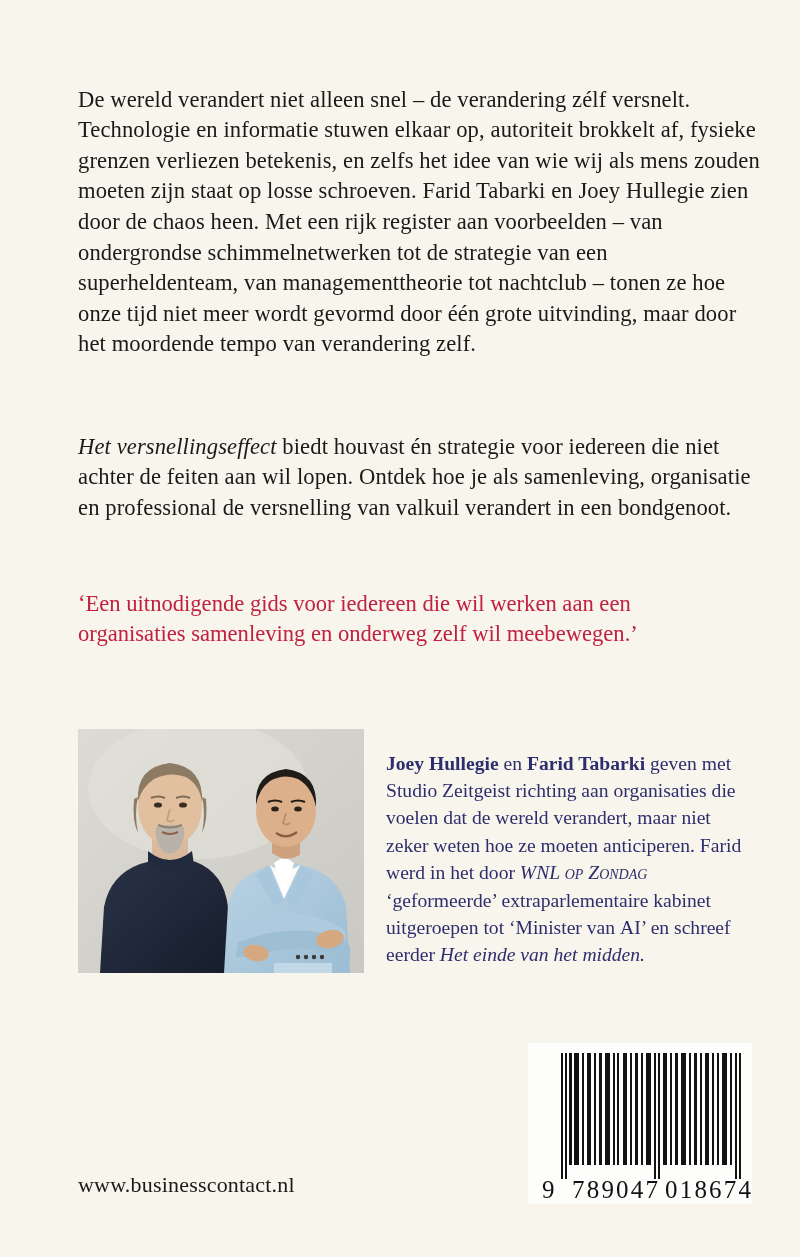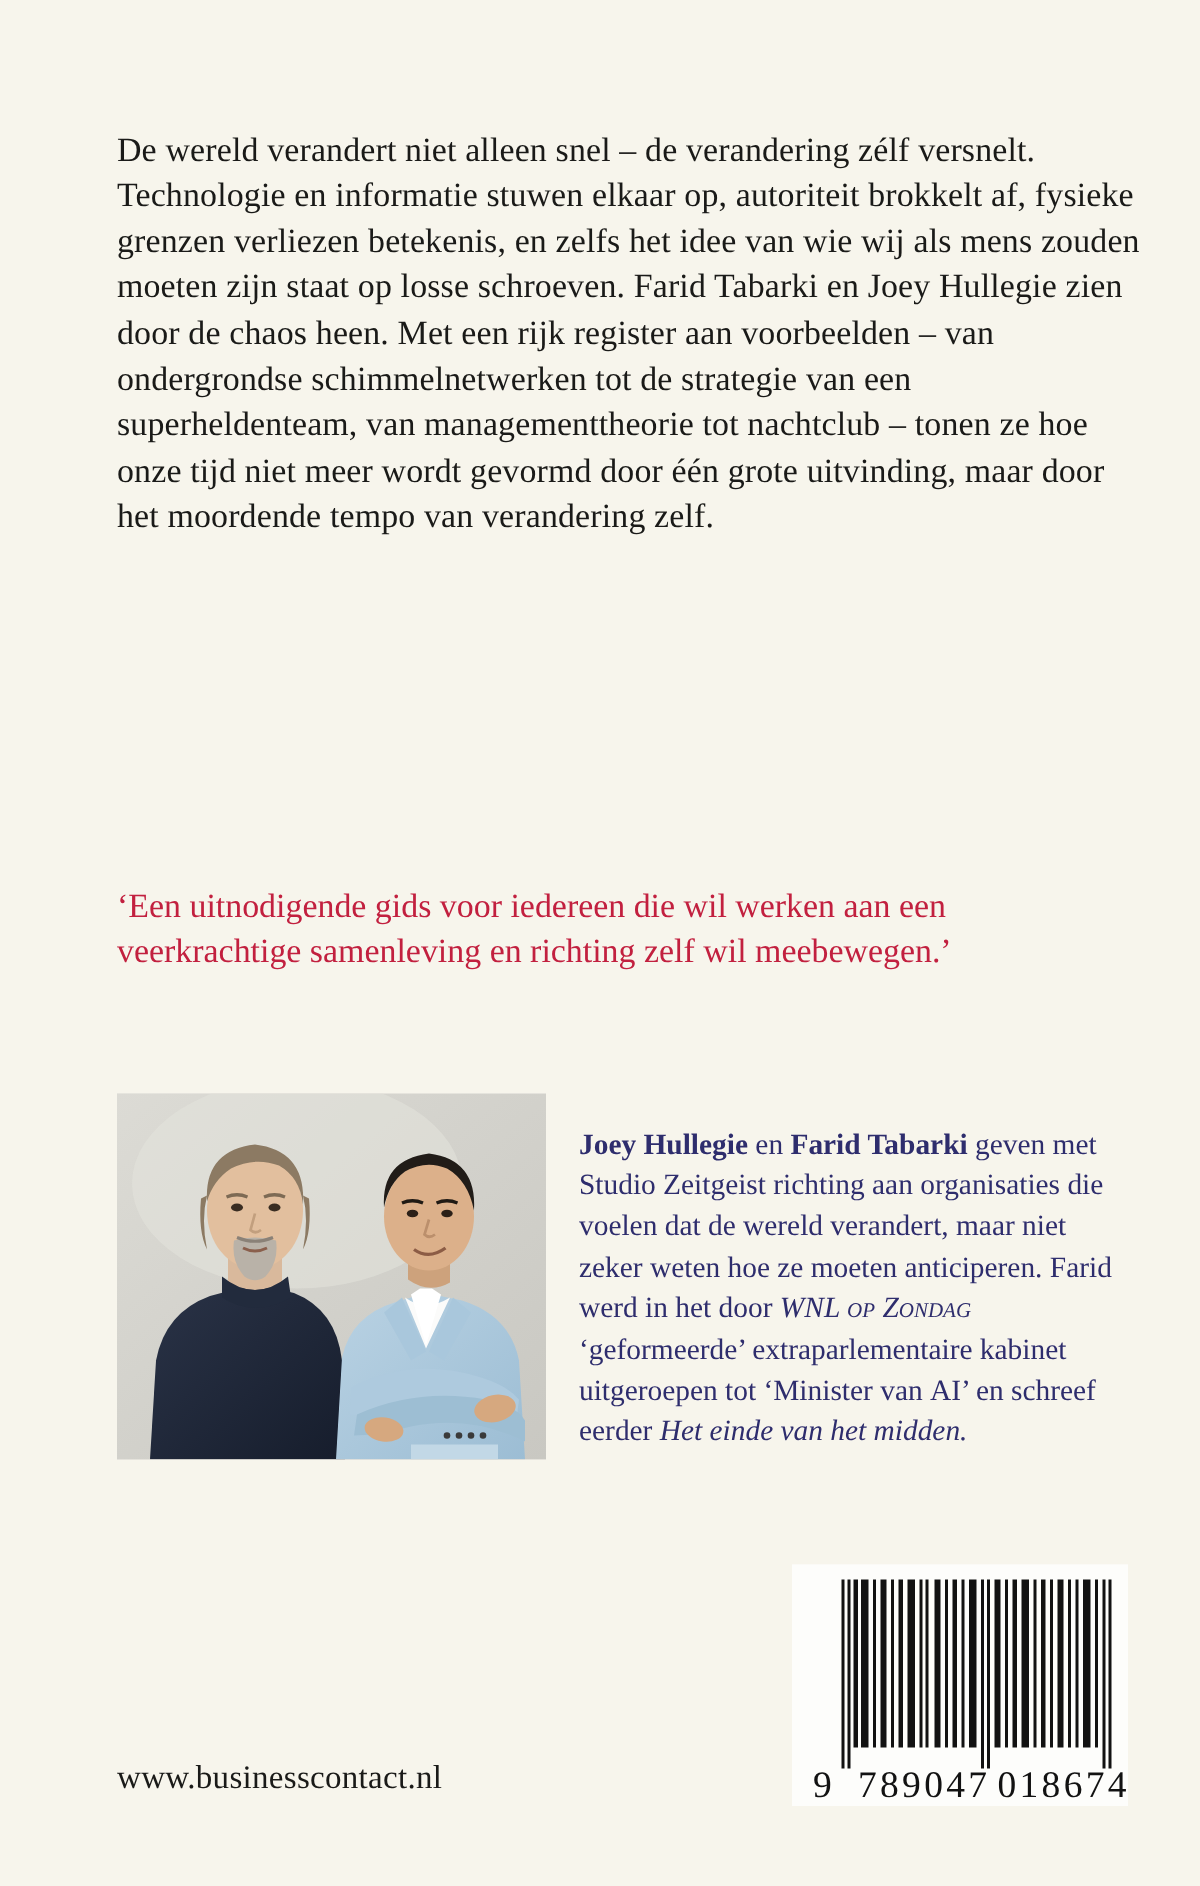--- a/index.html
+++ b/index.html
@@ -112,22 +112,23 @@
   }
   .barcode-panel svg { display: block; }
 </style>
 </head>
 <body>
 
 <div class="page">
 
   <p class="blurb blurb-1">De wereld verandert niet alleen snel – de verandering zélf versnelt. Technologie en informatie stuwen elkaar op, autoriteit brokkelt af, fysieke grenzen verliezen betekenis, en zelfs het idee van wie wij als mens zouden moeten zijn staat op losse schroeven. Farid Tabarki en Joey Hullegie zien door de chaos heen. Met een rijk register aan voorbeelden – van ondergrondse schimmelnetwerken tot de strategie van een superheldenteam, van managementtheorie tot nachtclub – tonen ze hoe onze tijd niet meer wordt gevormd door één grote uitvinding, maar door het moordende tempo van verandering zelf.</p>
 
-
-  <p class="quote">‘Een uitnodigende gids voor iedereen die wil werken aan een veerkrachtige samenleving en richting zelf wil meebewegen.’</p>
+  <p class="blurb blurb-2"><em>Het versnellingseffect</em><span> biedt houvast én strategie voor iedereen die niet achter de feiten aan wil lopen. Ontdek hoe je als samenleving, organisatie en professional de versnelling van valkuil verandert in een bondgenoot.</span></p>
+
+  <p class="quote">‘Een uitnodigende gids voor iedereen die wil werken aan een organisaties samenleving en onderweg zelf wil meebewegen.’</p>
 
   <div class="author-photo">
     <svg width="286" height="244" viewBox="0 0 286 244">
       <defs>
         <linearGradient id="bgGrad" x1="0" y1="0" x2="1" y2="1">
           <stop offset="0%" stop-color="#dcdbd5"></stop>
           <stop offset="45%" stop-color="#d3d2cc"></stop>
           <stop offset="100%" stop-color="#c9c8c2"></stop>
         </linearGradient>
         <linearGradient id="suitGrad" x1="0" y1="0" x2="1" y2="1">

